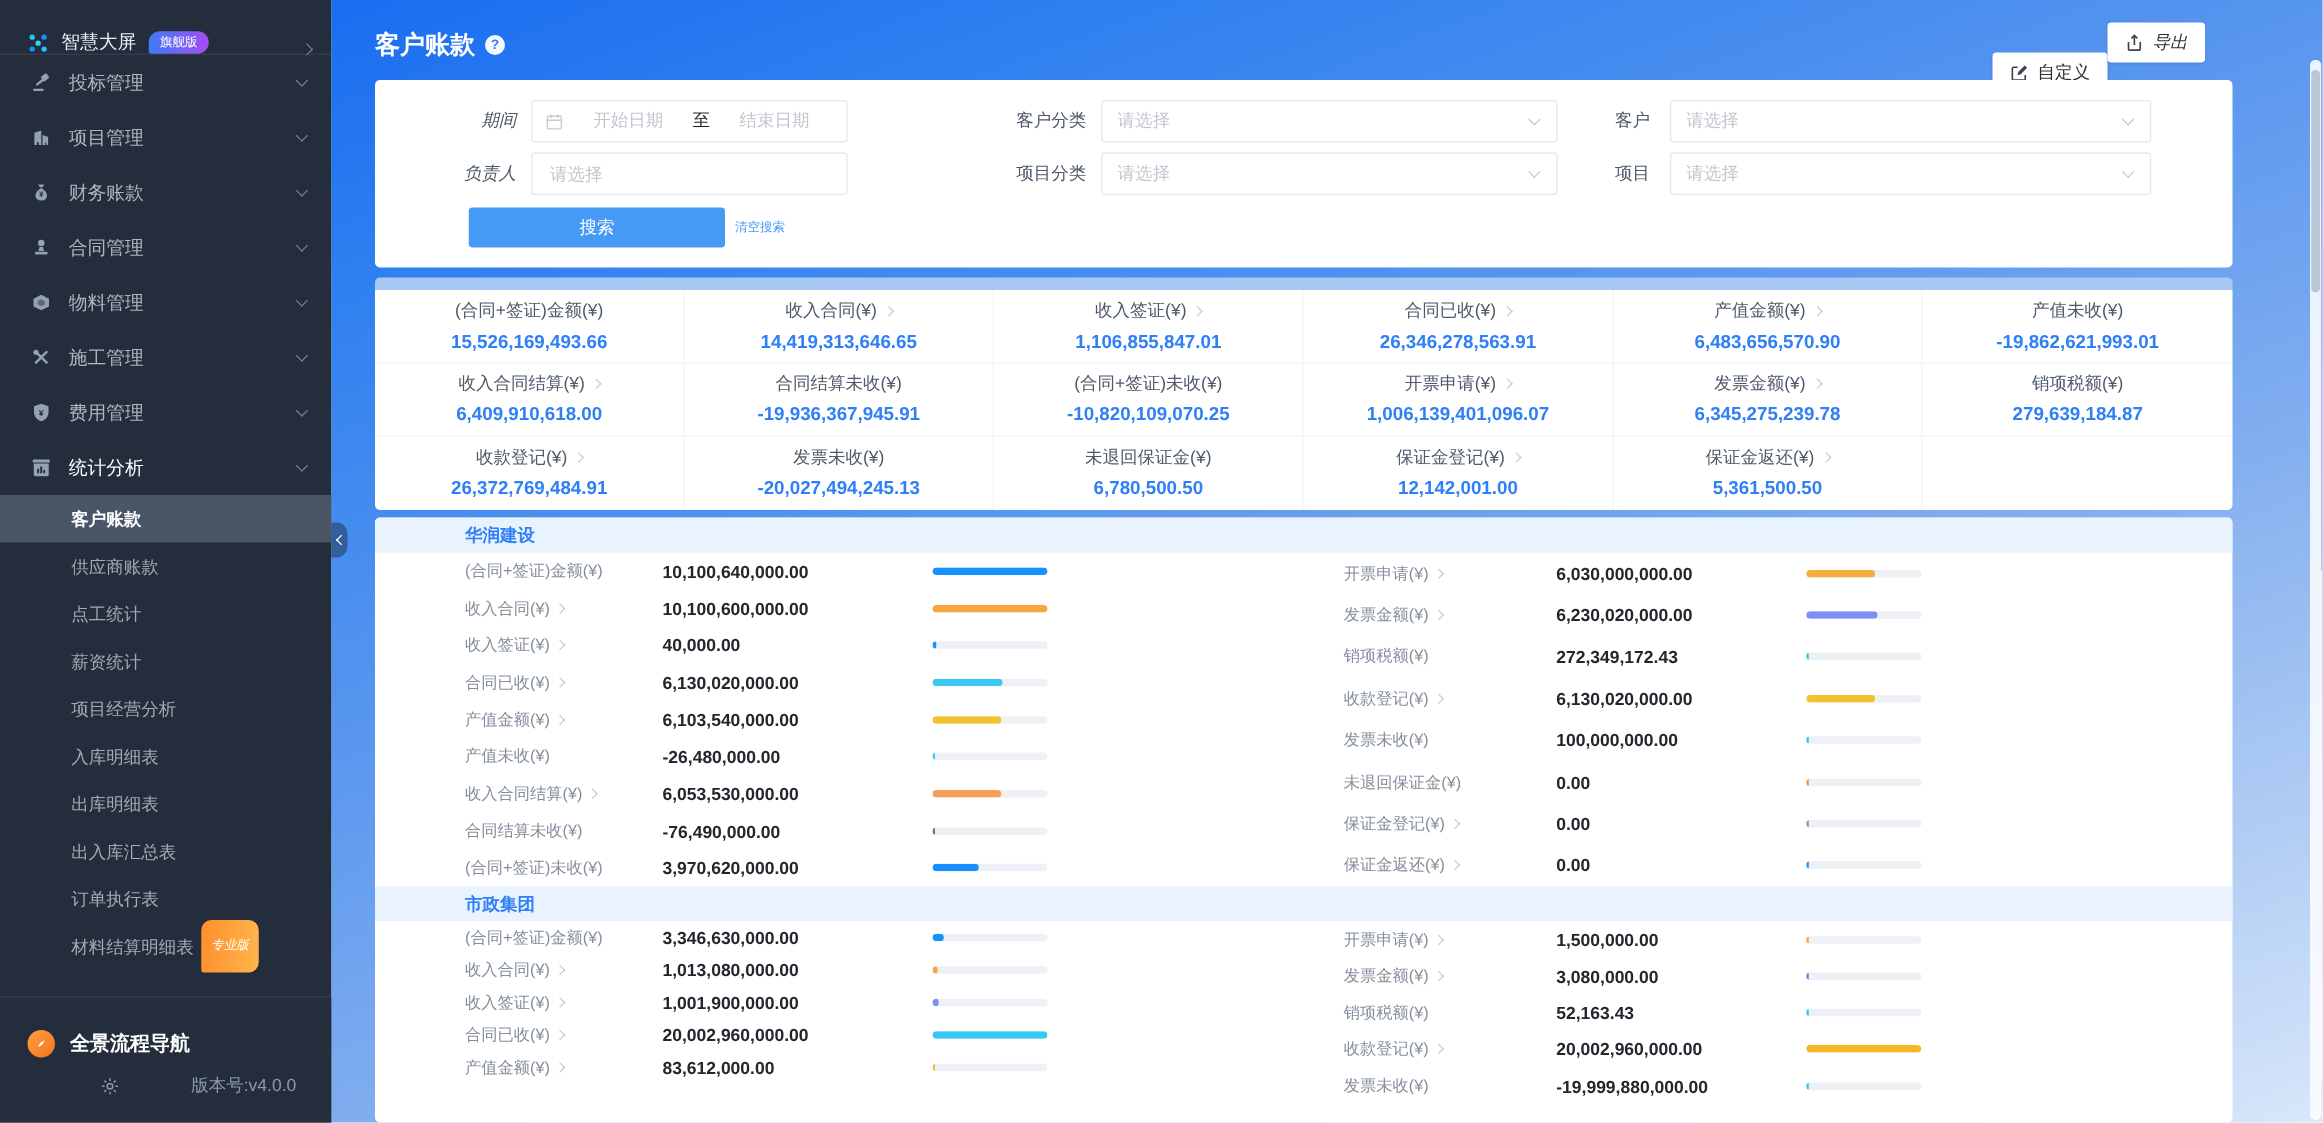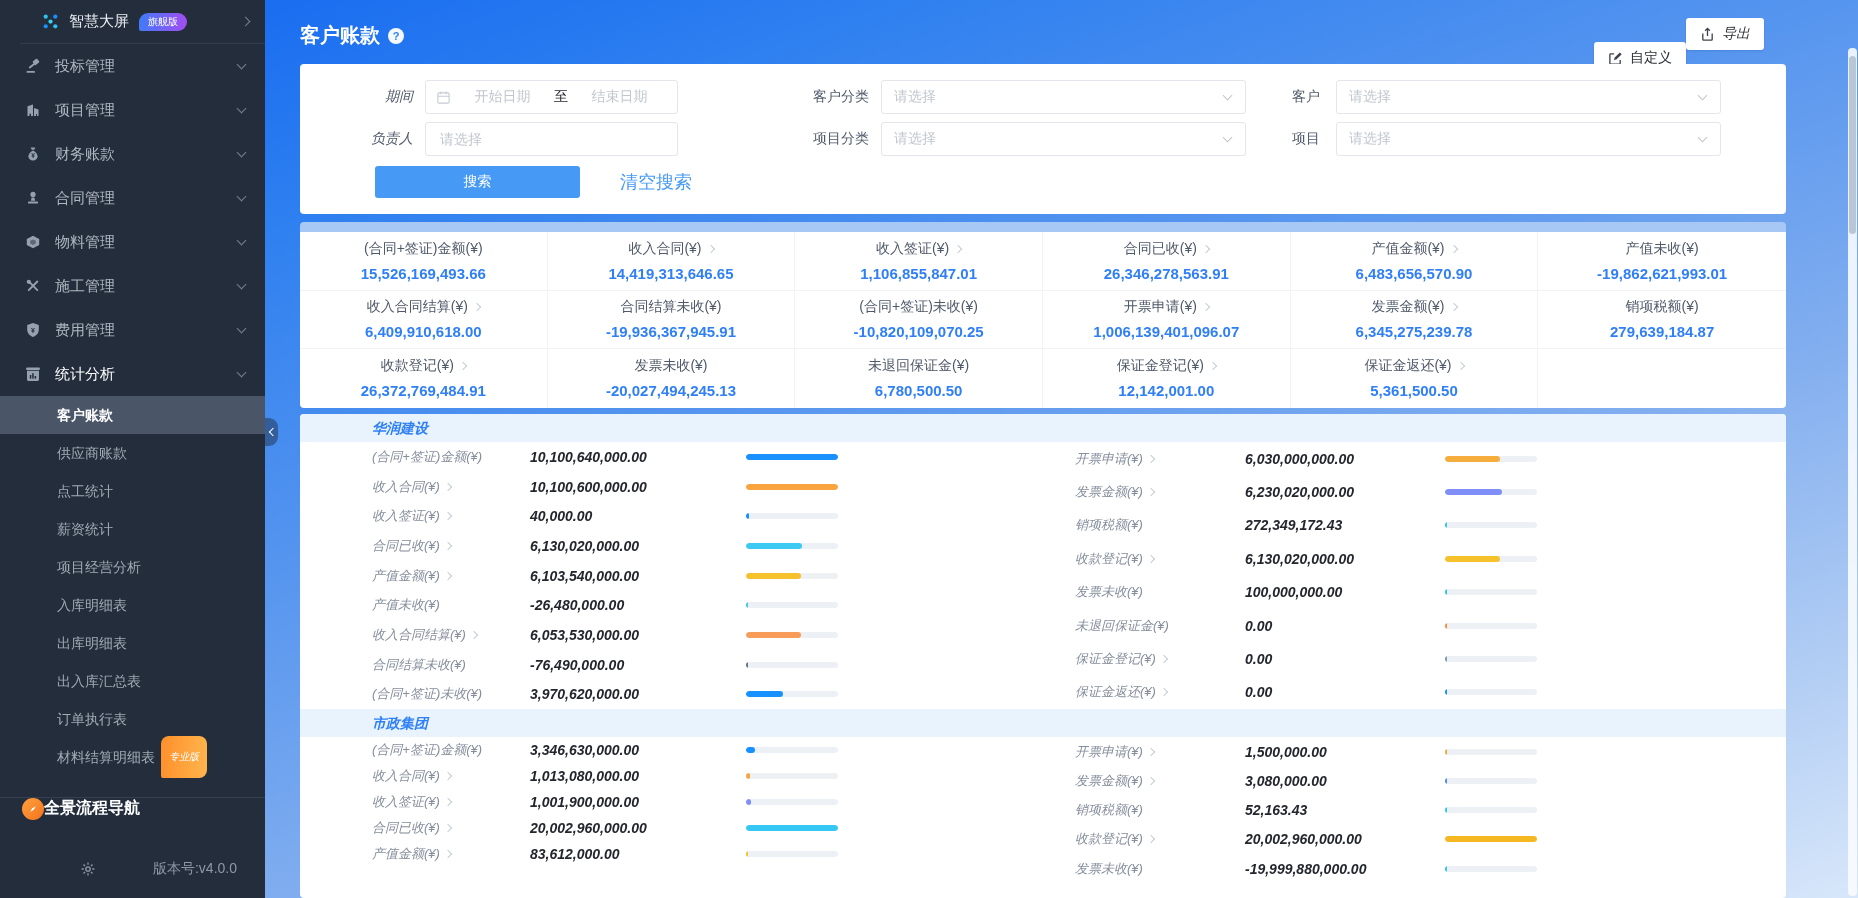--- a/index.html
+++ b/index.html
@@ -1,38 +1,38 @@
 <!DOCTYPE html>
 <html><head>
 <meta charset="utf-8">
 <style>
   html,body{margin:0;padding:0;width:1858px;height:898px;overflow:hidden;
     font-family:"Liberation Sans","DejaVu Sans",sans-serif;}
   *{box-sizing:border-box;}
   
   .sidebar{position:fixed;left:0;top:0;width:265px;height:898px;background:#232d3c;z-index:5;}
-  .s-brand{height:44px;display:flex;align-items:center;gap:10px;padding:0 16px 0 22px;
-    color:#e9edf2;font-size:15px;border-bottom:1px solid rgba(255,255,255,.08);cursor:pointer;margin-left:20px;}
+  .s-brand{height:44px;display:flex;align-items:flex-end;gap:10px;padding:0 16px 0 22px;
+    color:#e9edf2;font-size:15px;border-bottom:1px solid rgba(255,255,255,.08);cursor:pointer;}
   .badge-vip{font-size:10px;color:#fff;padding:2px 9px;border-radius:9px 9px 9px 2px;
     background:linear-gradient(95deg,#3e7bf7,#a44cf2);white-space:nowrap;}
   .s-item{height:44px;display:flex;align-items:center;gap:14px;padding:0 20px 0 24px;
     color:#aeb6c0;font-size:15px;cursor:pointer;}
   .s-item.active{color:#fff;}
   .s-ico{width:17px;height:17px;display:inline-flex;align-items:center;justify-content:center;color:#96a1af;flex:none;}
   .s-lbl{flex:1;white-space:nowrap;overflow:hidden;}
   .cv{display:inline-block;width:7px;height:7px;border-right:1.6px solid #77818f;border-bottom:1.6px solid #77818f;}
   .cv-d{transform:rotate(45deg);margin-top:-3px;}
   .cv-r{transform:rotate(-45deg);}
   .sub-item{height:38px;line-height:38px;padding-left:57px;font-size:14px;color:#a2aab4;cursor:pointer;
     display:flex;align-items:center;white-space:nowrap;}
   .sub-item.active{background:#4a5568;color:#fff;font-weight:700;}
   .badge-pro{font-size:10px;font-style:italic;color:#fff;padding:2px 8px;margin-left:6px;border-radius:8px 8px 8px 2px;
     background:linear-gradient(95deg,#ff8f2c,#ffb54d);white-space:nowrap;}
   .side-footer{position:absolute;left:0;bottom:0;width:100%;background:#232d3c;border-top:1px solid rgba(255,255,255,.09);}
-  .f-nav{height:48px;display:flex;align-items:flex-start;gap:0;padding:0 20px 0 22px;color:#fff;
+  .f-nav{height:48px;display:flex;align-items:flex-end;gap:12px;padding:0 20px 0 22px;color:#fff;
     font-size:16px;font-weight:700;cursor:pointer;}
   .compass{width:22px;height:22px;border-radius:50%;flex:none;
     background:linear-gradient(135deg,#ffa13e,#f4731c);display:flex;align-items:center;justify-content:center;}
   .f-ver{height:52px;display:flex;align-items:center;padding:0 28px 6px 24px;color:#8e99a6;font-size:14px;}
   .f-ver .gear{color:#8e99a6;display:inline-flex;cursor:pointer;}
   .f-ver span{margin-left:auto;}
   .collapse-tab{position:fixed;left:265px;top:418px;width:13px;height:28px;z-index:6;cursor:pointer;
     background:rgba(28,38,54,.45);border-radius:0 9px 9px 0;display:flex;align-items:center;justify-content:center;}
   .collapse-tab .cv{width:6px;height:6px;border-color:#fff;transform:rotate(135deg);margin-left:3px;}
   
@@ -64,34 +64,34 @@
   .sel .ph{flex:1;}
   .sel .cv{border-color:#c2c7cf;margin-right:2px;}
   .sel-b{width:365px;}
   .sel-c{width:385px;}
   .inp-a{width:253px;}
   .inp-a input{border:none;outline:none;width:100%;font-size:14px;color:#4e5969;font-family:inherit;}
   .inp-a input::placeholder{color:#c2c7cf;}
   .f-actions{display:flex;align-items:center;padding-left:75px;margin-top:10px;}
   .btn-search{width:205px;height:32px;background:#469af6;color:#fff;border:none;border-radius:3px;
     font-size:14px;cursor:pointer;font-family:inherit;}
-  .lnk-clear{margin-left:40px;color:#469af6;font-size:18px;cursor:pointer;}
+  .lnk-clear{margin-left:8px;color:#469af6;font-size:10px;cursor:pointer;}
   
   .sum-strip{position:absolute;left:35px;top:222px;width:1486px;height:10px;background:#a7c8f4;border-radius:4px 4px 0 0;}
   .summary-card{top:232px;height:176px;border-radius:0 0 4px 4px;}
   .sum-grid{display:grid;grid-template-columns:repeat(6,1fr);grid-auto-rows:58.6px;height:100%;}
   .sum-cell{display:flex;flex-direction:column;justify-content:center;align-items:center;
     border-right:1px solid #f2f3f5;border-bottom:1px solid #f2f3f5;}
   .sum-cell.last-col{border-right:none;}
   .sum-cell.last-row{border-bottom:none;}
   .sum-lr{display:flex;align-items:center;gap:6px;color:#4e5969;font-size:14px;}
   .sum-cv{border-color:#c4ccd6;width:6px;height:6px;}
   .sum-val{margin-top:7px;color:#2f7ff7;font-weight:700;font-size:15px;}
   
-  .data-card{top:414px;min-height:484px;overflow:hidden;font-style:italic;}
+  .data-card{top:414px;min-height:484px;overflow:hidden;}
   .g-head{height:28px;line-height:28px;background:#e9f3fe;color:#2f80f7;font-weight:700;font-size:14px;padding-left:72px;}
   .g-body{display:flex;padding-left:72px;}
   .gcol{width:695px;display:flex;flex-direction:column;}
   .gcol.right{flex:1;padding-left:8px;}
   .m-row{display:flex;align-items:center;}
   .g0 .gcol.left .m-row{height:29.7px;}
   .g0 .gcol.right .m-row{height:33.4px;}
   .g1 .gcol.left .m-row{height:26px;}
   .g1 .gcol.right .m-row{height:29.2px;}
   .m-label{display:flex;align-items:center;gap:5px;font-size:13px;color:#848e9c;}

